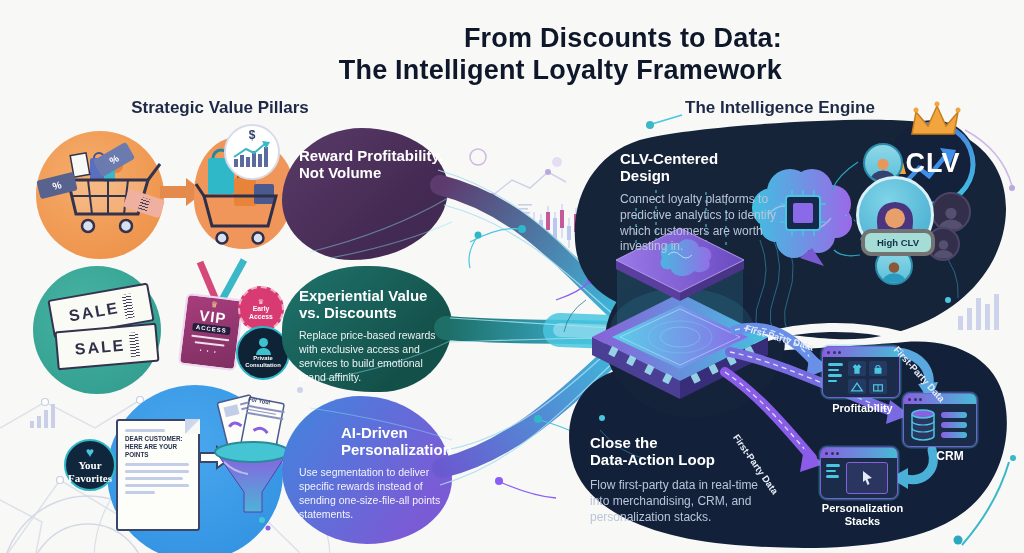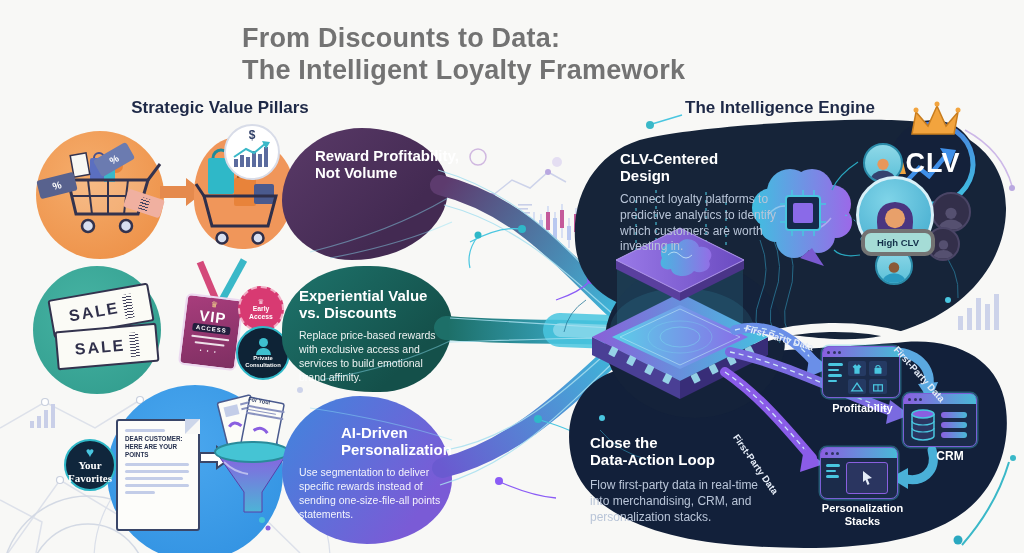--- a/index.html
+++ b/index.html
@@ -2,21 +2,21 @@
 <html><head>
 <meta charset="utf-8">
 <style>
   html,body{margin:0;padding:0;background:#e8e8e8;}
   #canvas{position:relative;width:1024px;height:553px;background:#f8f8f6;overflow:hidden;
           font-family:"Liberation Sans",sans-serif;}
   .abs{position:absolute;}
   .pre{white-space:pre-line;}
   svg.layer{position:absolute;left:0;top:0;}
   
-  .title{left:242px;top:22px;width:540px;text-align:left;color:#737373;font-weight:bold;
+  .title{left:242px;top:22px;width:540px;text-align:right;color:#0f172a;font-weight:bold;
          font-size:27px;line-height:1.2;letter-spacing:.2px;}
   .sec-head{color:#1e2947;font-weight:bold;font-size:17px;text-align:center;}
   
   .blob{position:absolute;}
   .b1{left:282px;top:128px;width:166px;height:132px;border-radius:48% 52% 58% 42%/55% 46% 54% 45%;
       background:linear-gradient(135deg,#5a3a68,#432a52 70%);}
   .b2{left:282px;top:266px;width:170px;height:126px;border-radius:50% 50% 44% 56%/52% 48% 56% 44%;
       background:linear-gradient(135deg,#1e746c,#14504a 75%);}
   .b3{left:282px;top:396px;width:170px;height:148px;border-radius:46% 54% 50% 50%/50% 56% 44% 50%;
       background:linear-gradient(125deg,#3f86dd,#7a5bd6 80%);}
@@ -521,21 +521,21 @@
     <circle cx="1013" cy="458" r="3" fill="#3ab8c8"></circle>
   </svg>
 
   <div class="abs title">
     <div>From Discounts to Data:</div>
     <div>The Intelligent Loyalty Framework</div>
   </div>
   <div class="abs sec-head" style="left:90px;top:98px;width:260px;">Strategic Value Pillars</div>
   <div class="abs sec-head" style="left:660px;top:98px;width:240px;">The Intelligence Engine</div>
 
-  <div class="abs p-head pre" style="left:299px;top:147px;width:148px;margin-left:16px;">Reward Profitability,
+  <div class="abs p-head pre" style="left:299px;top:147px;width:148px;">Reward Profitability,
 Not Volume</div>
   <div class="abs p-head pre" style="left:299px;top:287px;width:150px;">Experiential Value
 vs. Discounts</div>
   <div class="abs p-body" style="left:299px;top:328px;width:145px;">Replace price-based rewards with exclusive access and services to build emotional brand affinity.</div>
   <div class="abs p-head pre" style="left:299px;top:424px;width:150px;margin-left:42px;">AI-Driven
 Personalization</div>
   <div class="abs p-body" style="left:299px;top:465px;width:148px;">Use segmentation to deliver specific rewards instead of sending one-size-file-all points statements.</div>
 
   <div class="abs e-head pre" style="left:620px;top:150px;width:160px;">CLV-Centered
 Design</div>

